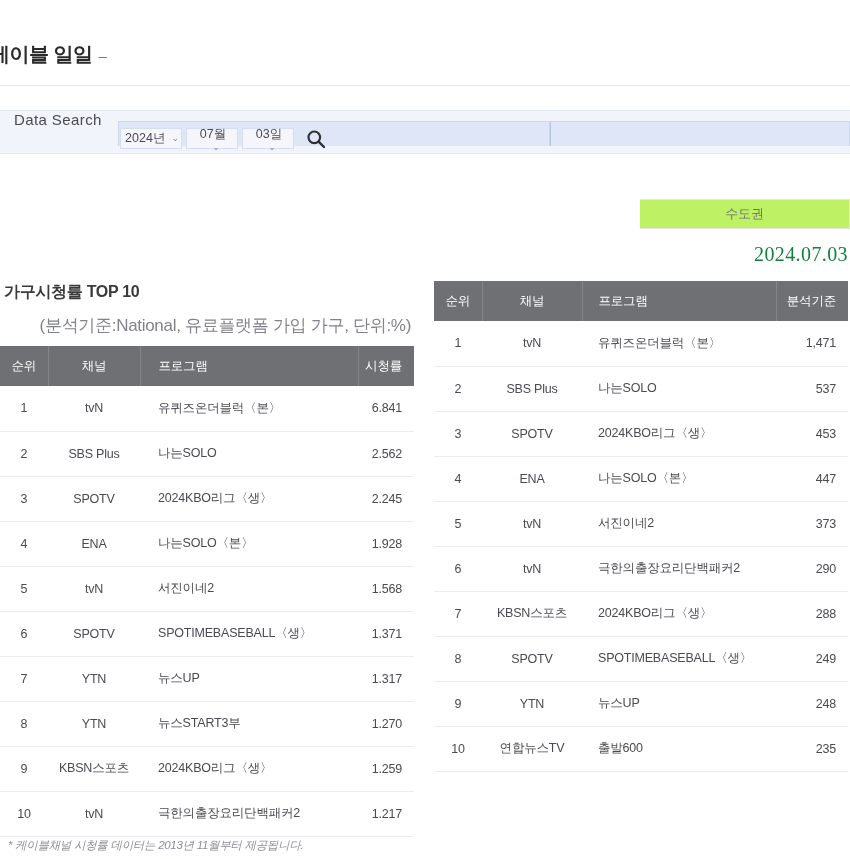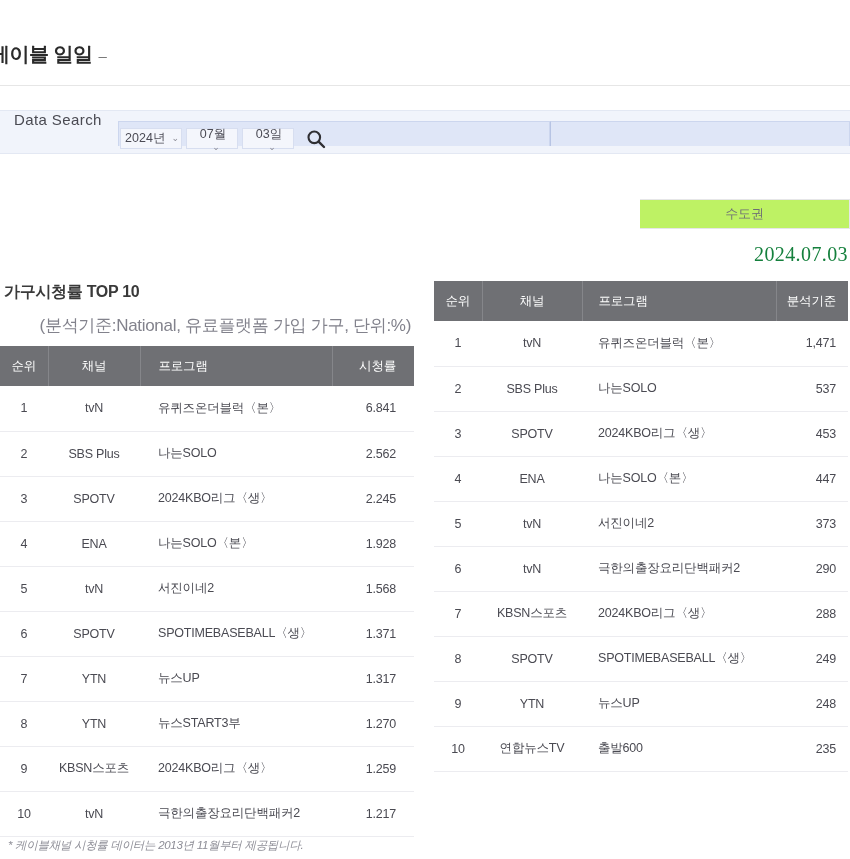--- a/index.html
+++ b/index.html
@@ -234,21 +234,21 @@
     color: #4a4a52;
     border-bottom: 1px solid #ececf0;
     box-sizing: border-box;
     letter-spacing: -0.2px;
   }
   table.rank tbody tr:last-child td { border-bottom: 1px solid #ececf0; }
 
   .col-rank { width: 48px; text-align: center; color: #5a5a62; }
   .col-ch   { width: 92px; text-align: center; }
   .col-prog { text-align: left; padding-left: 16px; }
-  .col-val  { width: 82px; text-align: right; padding-right: 18px;
+  .col-val  { width: 56px; text-align: right; padding-right: 12px;
               color: #7a57c4; font-weight: 400; }
 
   .panel-left  .col-prog { padding-left: 18px; }
   .panel-right .col-prog { padding-left: 16px; }
   .panel-right .col-val  { width: 72px; padding-right: 12px; }
   .panel-right .col-ch   { width: 100px; }
 
   .footnote {
     position: absolute;
     left: 8px;

